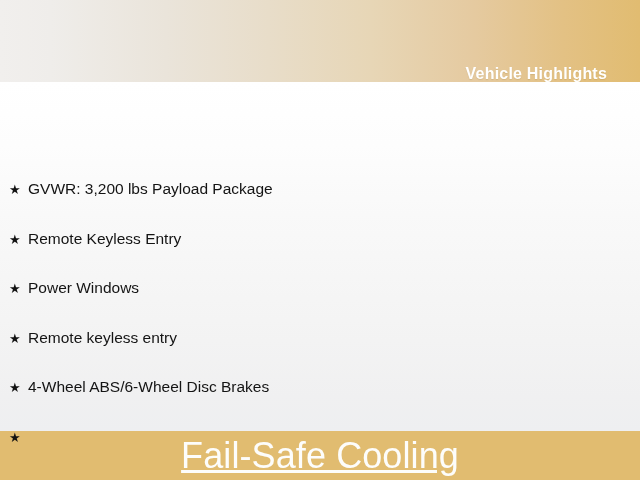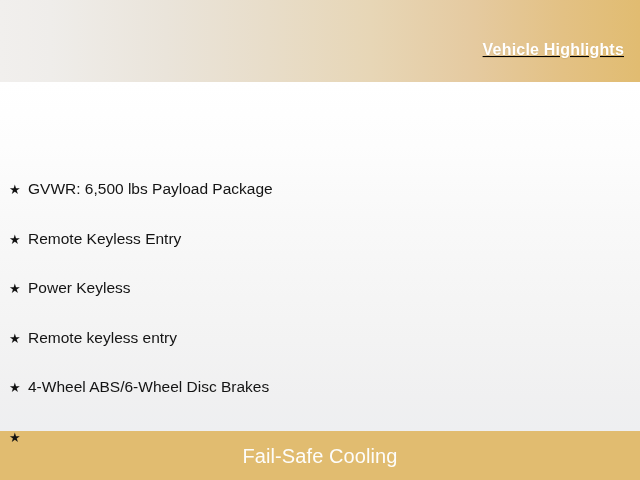--- a/index.html
+++ b/index.html
@@ -32,25 +32,24 @@
     background: linear-gradient(to right,
         #f1efed 0%,
         #efedea 8%,
         #eae4da 26%,
         #e8ddc9 42%,
         #e7d6b6 58%,
         #e5caa0 74%,
         #e3c184 88%,
         #e1bc71 100%);
     display: flex;
-    align-items: center;
+    align-items: flex-end;
     justify-content: flex-end;
     box-sizing: border-box;
-    padding-right: 16px;
-    text-decoration: underline;
+    padding-right: 33px;
   }
 
   .header-title {
     color: #ffffff;
     font-size: 16px;
     font-weight: bold;
     letter-spacing: 0.2px;
     line-height: 1;
     white-space: nowrap;
     padding-top: 18px;
@@ -109,48 +108,49 @@
     height: 49px;
     background: #e1bc70;
     display: flex;
     align-items: center;
     justify-content: center;
     box-sizing: border-box;
   }
 
   .footer-title {
     color: #fdfdfb;
-    font-size: 20px;
+    font-size: 36px;
     font-weight: normal;
     line-height: 1;
     white-space: nowrap;
     letter-spacing: 0.1px;
+    text-decoration: underline;
   }
 </style>
 </head>
 <body>
 
 <div class="panel">
 
   <div class="header">
     <div class="header-title">Vehicle Highlights</div>
   </div>
 
   <ul class="highlights">
     <li class="highlight-item" style="top:97px;">
       <span class="star-icon">★</span>
-      <span class="highlight-label">GVWR: 6,500 lbs Payload Package</span>
+      <span class="highlight-label">GVWR: 3,200 lbs Payload Package</span>
     </li>
     <li class="highlight-item" style="top:147px;">
       <span class="star-icon">★</span>
       <span class="highlight-label">Remote Keyless Entry</span>
     </li>
     <li class="highlight-item" style="top:196px;">
       <span class="star-icon">★</span>
-      <span class="highlight-label">Power Keyless</span>
+      <span class="highlight-label">Power Windows</span>
     </li>
     <li class="highlight-item" style="top:246px;">
       <span class="star-icon">★</span>
       <span class="highlight-label">Remote keyless entry</span>
     </li>
     <li class="highlight-item" style="top:295px;">
       <span class="star-icon">★</span>
       <span class="highlight-label">4-Wheel ABS/6-Wheel Disc Brakes</span>
     </li>
     <li class="highlight-item" style="top:345px;">

